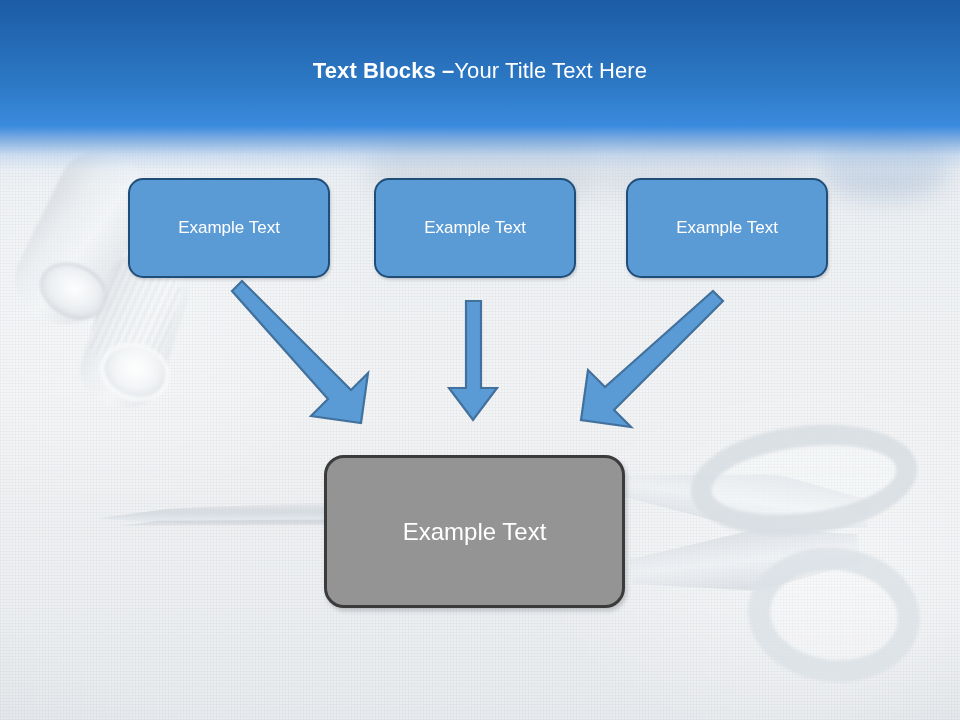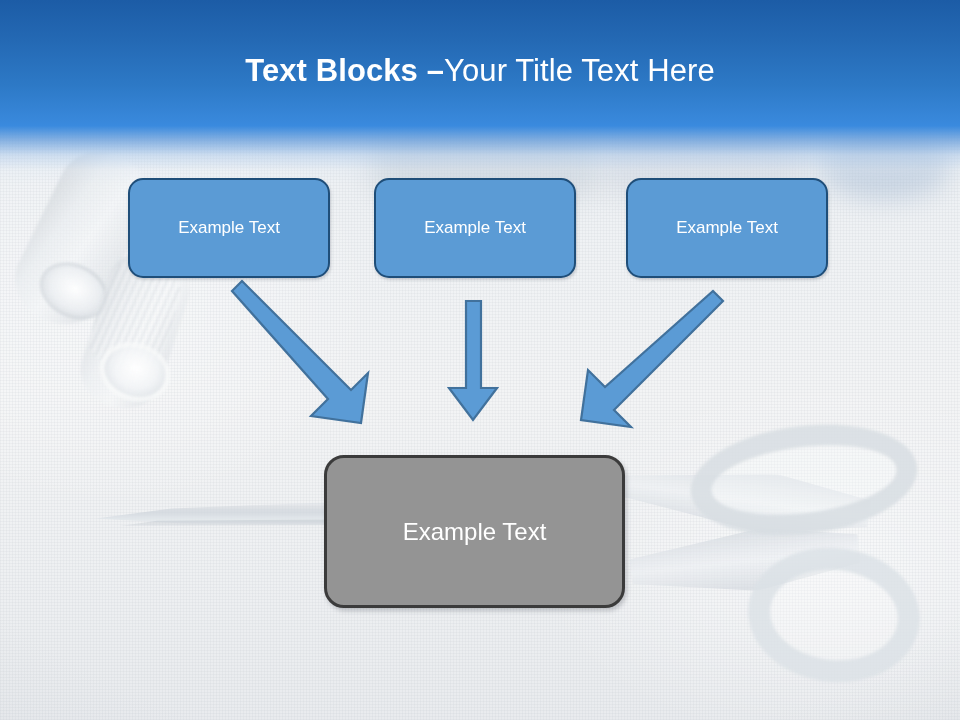--- a/index.html
+++ b/index.html
@@ -183,21 +183,21 @@
       rgba(176,204,236,0.52) 84%,
       rgba(219,231,244,0.22) 92%,
       rgba(240,244,248,0.0) 100%);
   }
   .title {
     position: absolute;
     left: 0; top: 52px;
     width: 960px;
     text-align: center;
     color: #ffffff;
-    font-size: 31px;
+    font-size: 22px;
     line-height: 38px;
     letter-spacing: 0.1px;
     white-space: nowrap;
   }
   .title .bold { font-weight: bold; }
   .title .light { font-weight: normal; }
 
   
   .blue-box {
     position: absolute;

